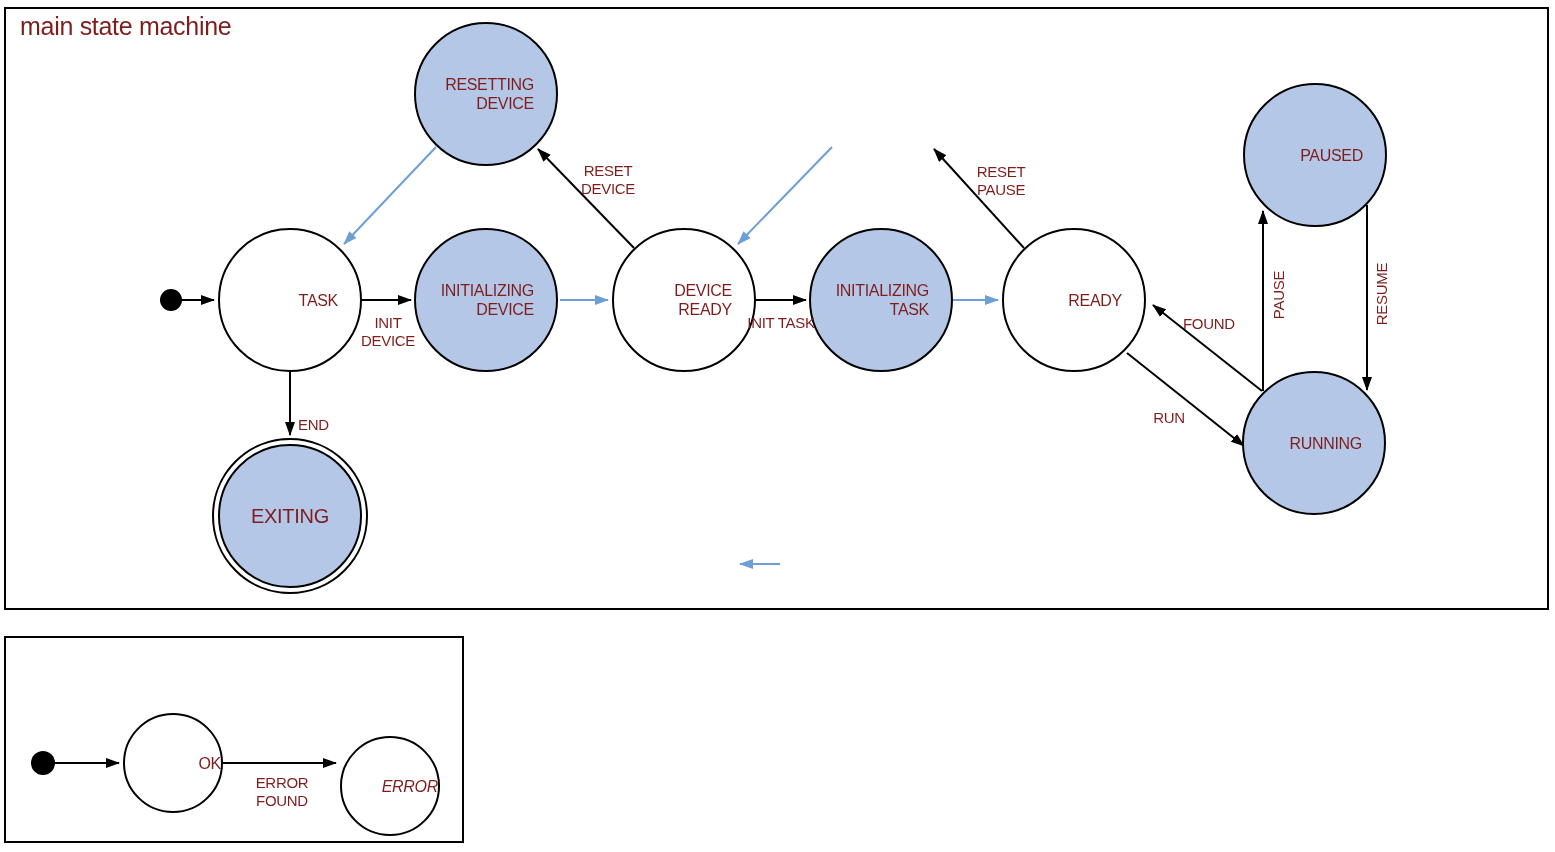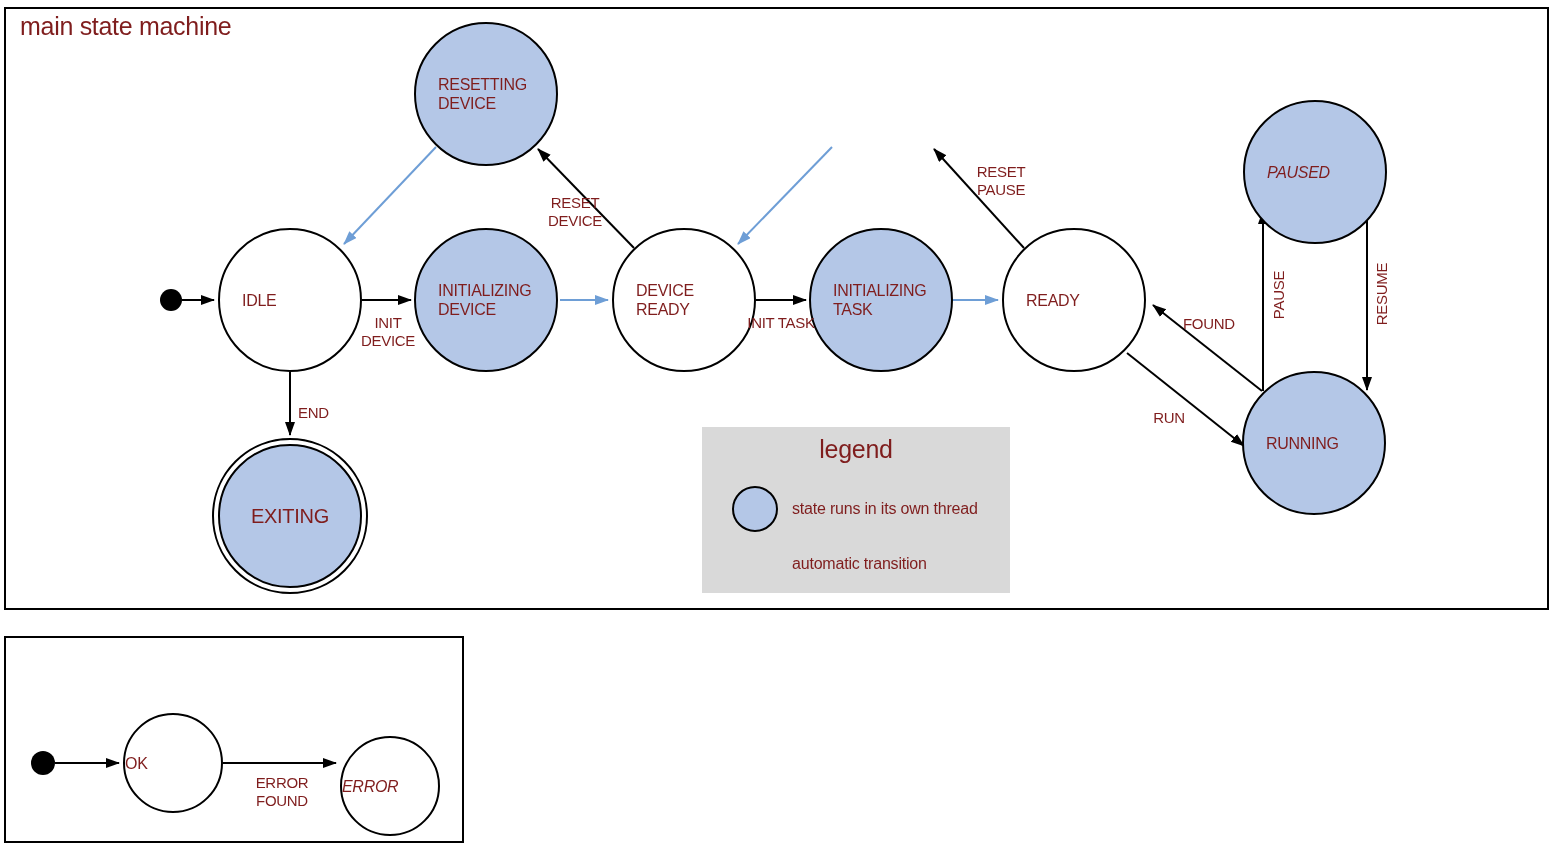--- a/index.html
+++ b/index.html
@@ -9,21 +9,21 @@
   }
   .panel {
     position:absolute; border:2px solid #000; background:#fff; box-sizing:border-box;
   }
   .panel-title {
     position:absolute; font-size:25px; letter-spacing:-0.3px; white-space:nowrap;
   }
   #edges { position:absolute; left:0; top:0; z-index:3; }
   .state {
     position:absolute; box-sizing:border-box; border:2px solid #000; border-radius:50%;
-    display:flex; align-items:center; justify-content:center; text-align:left;
+    display:flex; align-items:center; justify-content:center; text-align:right;
     font-size:16px; line-height:19px; letter-spacing:-0.3px; z-index:4; background:#fff;
   }
   .state > span { width:96px; }
   .threaded { background:#b4c7e7; }
   .final-outer {
     position:absolute; box-sizing:border-box; border:2px solid #000; border-radius:50%;
     padding:4px; z-index:4; background:#fff;
   }
   .final-inner {
     width:100%; height:100%; box-sizing:border-box; border:2px solid #000; border-radius:50%;
@@ -94,66 +94,60 @@
     <line x1="780" y1="564" x2="740" y2="564" stroke="#6e9ed6" stroke-width="2" marker-end="url(#al)"></line>
 
     <line x1="55" y1="763" x2="119" y2="763" stroke="#000" stroke-width="2" marker-end="url(#ab)"></line>
     <line x1="223" y1="763" x2="336" y2="763" stroke="#000" stroke-width="2" marker-end="url(#ab)"></line>
   </svg>
 
   <div class="dot" style="left:160px; top:289px; width:22px; height:22px;"></div>
   <div class="dot" style="left:31px; top:751px; width:24px; height:24px;"></div>
 
   <div class="state" style="left:218px; top:228px; width:144px; height:144px;">
-      <span>IDLE</span>
+      <span>TASK</span>
     </div>
   <div class="state threaded" style="left:414px; top:22px; width:144px; height:144px;">
       <span>RESETTING DEVICE</span>
     </div>
   <div class="state threaded" style="left:414px; top:228px; width:144px; height:144px;">
       <span>INITIALIZING DEVICE</span>
     </div>
   <div class="state" style="left:612px; top:228px; width:144px; height:144px;">
       <span>DEVICE READY</span>
     </div>
   <div class="state threaded" style="left:809px; top:228px; width:144px; height:144px;">
       <span>INITIALIZING TASK</span>
     </div>
   <div class="state" style="left:1002px; top:228px; width:144px; height:144px;">
       <span>READY</span>
     </div>
-  <div class="state threaded" style="left:1243px; top:100px; width:144px; height:144px;font-style:italic;">
+  <div class="state threaded" style="left:1243px; top:83px; width:144px; height:144px;">
       <span>PAUSED</span>
     </div>
   <div class="state threaded" style="left:1242px; top:371px; width:144px; height:144px;">
       <span>RUNNING</span>
     </div>
 
   <div class="final-outer" style="left:212px; top:438px; width:156px; height:156px;">
     <div class="final-inner">
       <span>EXITING</span>
     </div>
   </div>
 
   <div class="tlabel" style="left:353px; top:314px; width:70px;">INIT DEVICE</div>
-  <div class="tlabel" style="left:540px; top:162px; width:70px;margin-top:32px;">RESET DEVICE</div>
+  <div class="tlabel" style="left:573px; top:162px; width:70px;">RESET DEVICE</div>
   <div class="tlabel" style="left:746px; top:314px; width:70px;">INIT TASK</div>
   <div class="tlabel" style="left:966px; top:163px; width:70px;">RESET PAUSE</div>
-  <div class="tlabel single" style="left:298px; top:404px;">END</div>
+  <div class="tlabel single" style="left:298px; top:416px;">END</div>
   <div class="tlabel single" style="left:1144px; top:409px; width:50px;">RUN</div>
   <div class="tlabel single" style="left:1183px; top:315px; width:50px;">FOUND</div>
   <div class="tlabel rot" style="left:1279px; top:295px;">PAUSE</div>
   <div class="tlabel rot" style="left:1382px; top:294px;">RESUME</div>
 
-  <div id="legend-box">
-    <div id="legend-title">legend</div>
-    <div id="legend-circle"></div>
-    <div class="legend-text" style="top:73px;">state runs in its own thread</div>
-    <div class="legend-text" style="top:128px;">automatic transition</div>
-  </div>
 
   <div class="state" style="left:123px; top:713px; width:100px; height:100px;">
       <span>OK</span>
     </div>
   <div class="state" style="left:340px; top:736px; width:100px; height:100px;font-style:italic;">
       <span>ERROR</span>
     </div>
   <div class="tlabel" style="left:247px; top:774px; width:70px;">ERROR FOUND</div>
 
 </div>

